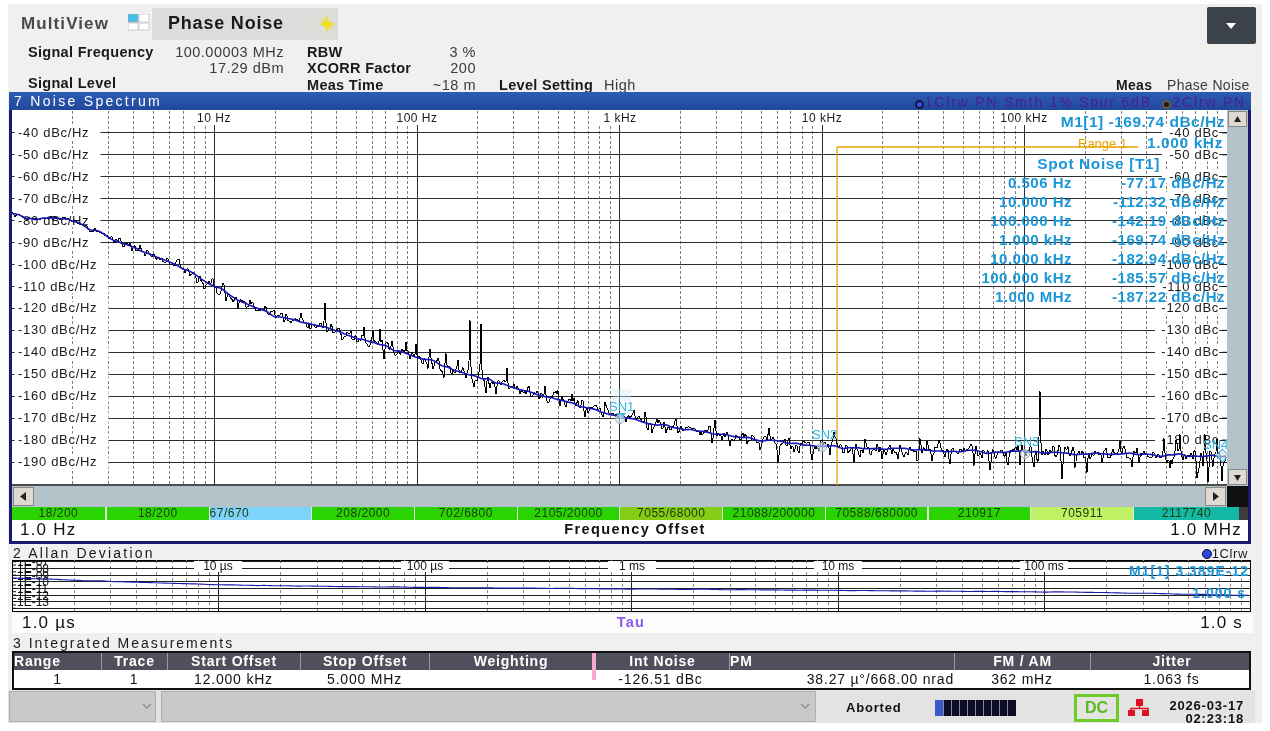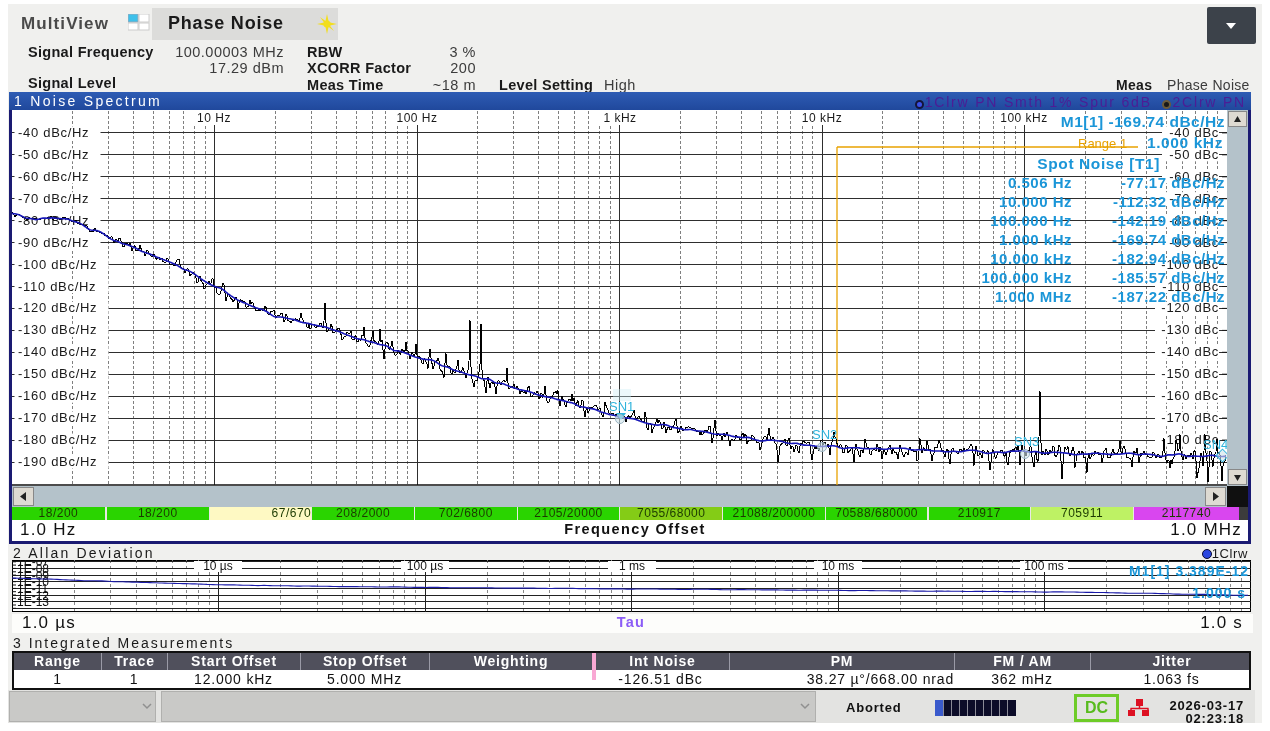--- a/index.html
+++ b/index.html
@@ -41,21 +41,21 @@
 <div class="abs" style="left:307px;top:60px;font-size:14.5px;font-weight:bold;color:#1a1a1a;letter-spacing:0.3px">XCORR Factor</div>
 <div class="abs" style="left:300px;top:60px;width:176px;text-align:right;font-size:14.5px;color:#3c3c3c;letter-spacing:0.5px">200</div>
 <div class="abs" style="left:307px;top:77px;font-size:14.5px;font-weight:bold;color:#1a1a1a;letter-spacing:0.3px">Meas Time</div>
 <div class="abs" style="left:300px;top:77px;width:176px;text-align:right;font-size:14.5px;color:#3c3c3c;letter-spacing:0.5px">~18 m</div>
 <div class="abs" style="left:499px;top:77px;font-size:14.5px;font-weight:bold;color:#1a1a1a;letter-spacing:0.3px">Level Setting</div>
 <div class="abs" style="left:604px;top:77px;font-size:14.5px;color:#3c3c3c;letter-spacing:0.5px">High</div>
 <div class="abs" style="left:1116px;top:77px;font-size:14px;font-weight:bold;color:#1a1a1a;letter-spacing:0.3px">Meas</div>
 <div class="abs" style="left:1167px;top:77px;font-size:14px;color:#3c3c3c;letter-spacing:0.3px">Phase Noise</div>
 
 <div class="abs" style="left:9px;top:92px;width:1242px;height:18px;background:linear-gradient(#2e5cb4,#20489c)"></div>
-<div class="abs" style="left:14px;top:93px;font-size:14px;letter-spacing:2.3px;color:#fff">1 Noise Spectrum</div>
+<div class="abs" style="left:14px;top:93px;font-size:14px;letter-spacing:2.3px;color:#fff">7 Noise Spectrum</div>
 <div class="abs" style="left:0;top:94px;width:1246px;text-align:right;font-size:14px;letter-spacing:1.8px;color:#4c1d95;white-space:nowrap">
  <span style="display:inline-block;width:9px;height:9px;border-radius:50%;background:#3a50e8;border:2px solid #14143a;vertical-align:-2px;margin-right:1px"></span>1Clrw PN Smth 1% Spur 6dB
  <span style="display:inline-block;width:9px;height:9px;border-radius:50%;background:#181818;border:2px solid #6a5a3a;vertical-align:-2px;margin-left:5px;margin-right:1px"></span>2Clrw PN</div>
 
 <div class="abs" style="left:9px;top:110px;width:3px;height:434px;background:#1a1a72"></div>
 <div class="abs" style="left:1248px;top:110px;width:3px;height:434px;background:#1a1a72"></div>
 <div class="abs" style="left:9px;top:541px;width:1242px;height:3px;background:#1a1a72"></div>
 
 <svg width="1215" height="376" style="position:absolute;left:12px;top:110px">
 <rect width="1215" height="376" fill="#ffffff"></rect>
@@ -259,30 +259,30 @@
     </svg></div>
 <div class="abs" style="left:1205px;top:487px;width:21px;height:19px;background:#dedad2;border:1px solid #888">
  <svg width="19" height="17">
       <polygon points="7,4 7,13 13,8.5" fill="#222"></polygon>
     </svg></div>
 <div class="abs" style="left:1227px;top:486px;width:21px;height:21px;background:#101010"></div>
 
 <div class="abs" style="left:12px;top:507px;width:1236px;height:13px;background:#e8e8e4">
     <div style="position:absolute;left:0.0px;top:0;width:92.9px;height:13px;background:#2ad400;color:#1c3a00;font-size:12px;letter-spacing:0.5px;text-align:center;line-height:13px;overflow:hidden">18/200</div>
     <div style="position:absolute;left:94.9px;top:0;width:101.7px;height:13px;background:#2ad400;color:#1c3a00;font-size:12px;letter-spacing:0.5px;text-align:center;line-height:13px;overflow:hidden">18/200</div>
-    <div style="position:absolute;left:197.6px;top:0;width:101.7px;height:14px;background:#fef9c3;color:#1c3a00;font-size:12px;letter-spacing:0.5px;text-align:right;line-height:13px;overflow:hidden">67/670</div>
+    <div style="position:absolute;left:197.6px;top:0;width:101.7px;height:14px;background:#7dd3fc;color:#1c3a00;font-size:12px;letter-spacing:0.5px;text-align:left;line-height:13px;overflow:hidden">67/670</div>
     <div style="position:absolute;left:300.3px;top:0;width:101.7px;height:13px;background:#2ad400;color:#1c3a00;font-size:12px;letter-spacing:0.5px;text-align:center;line-height:13px;overflow:hidden">208/2000</div>
     <div style="position:absolute;left:403.0px;top:0;width:101.7px;height:13px;background:#2ad400;color:#1c3a00;font-size:12px;letter-spacing:0.5px;text-align:center;line-height:13px;overflow:hidden">702/6800</div>
     <div style="position:absolute;left:505.7px;top:0;width:101.7px;height:13px;background:#2ad400;color:#1c3a00;font-size:12px;letter-spacing:0.5px;text-align:center;line-height:13px;overflow:hidden">2105/20000</div>
     <div style="position:absolute;left:608.4px;top:0;width:101.7px;height:13px;background:#84cc16;color:#1c3a00;font-size:12px;letter-spacing:0.5px;text-align:center;line-height:13px;overflow:hidden">7055/68000</div>
     <div style="position:absolute;left:711.1px;top:0;width:101.7px;height:13px;background:#2ad400;color:#1c3a00;font-size:12px;letter-spacing:0.5px;text-align:center;line-height:13px;overflow:hidden">21088/200000</div>
     <div style="position:absolute;left:813.8px;top:0;width:101.7px;height:13px;background:#2ad400;color:#1c3a00;font-size:12px;letter-spacing:0.5px;text-align:center;line-height:13px;overflow:hidden">70588/680000</div>
     <div style="position:absolute;left:916.5px;top:0;width:101.7px;height:13px;background:#2ad400;color:#1c3a00;font-size:12px;letter-spacing:0.5px;text-align:center;line-height:13px;overflow:hidden">210917</div>
     <div style="position:absolute;left:1019.2px;top:0;width:101.7px;height:13px;background:#bef264;color:#1c3a00;font-size:12px;letter-spacing:0.5px;text-align:center;line-height:13px;overflow:hidden">705911</div>
-    <div style="position:absolute;left:1121.9px;top:0;width:105.1px;height:13px;background:#d946ef;color:#1c3a00;font-size:12px;letter-spacing:0.5px;text-align:center;line-height:13px;overflow:hidden">2117740</div>
+    <div style="position:absolute;left:1121.9px;top:0;width:105.1px;height:13px;background:#14b8a6;color:#1c3a00;font-size:12px;letter-spacing:0.5px;text-align:center;line-height:13px;overflow:hidden">2117740</div>
 <div style="position:absolute;left:1227px;top:0;width:9px;height:13px;background:#3c3c3c"></div>
   </div>
 
 <div class="abs" style="left:12px;top:520px;width:1236px;height:21px;background:#fff"></div>
 <div class="abs" style="left:20px;top:520px;font-size:17px;letter-spacing:1.2px;color:#111">1.0 Hz</div>
 <div class="abs" style="left:0;top:521px;width:1270px;text-align:center;font-size:14.5px;font-weight:bold;letter-spacing:1.4px;color:#111">Frequency Offset</div>
 <div class="abs" style="left:1100px;top:520px;width:142px;text-align:right;font-size:17px;letter-spacing:1.2px;color:#111">1.0 MHz</div>
 
 <div class="abs" style="right:45px;top:113px;font-size:15.5px;font-weight:bold;letter-spacing:0.5px;color:#1b96d8">M1[1] -169.74 dBc/Hz</div>
 <div class="abs" style="left:1078px;top:136px;font-size:13px;color:#e8a200">Range 1</div>
@@ -406,27 +406,27 @@
 <div class="abs" style="left:12px;top:614px;width:1241px;height:19px;background:#fdfdfb"></div>
 <div class="abs" style="left:22px;top:613px;font-size:17px;letter-spacing:1.2px;color:#111">1.0 µs</div>
 <div class="abs" style="left:0;top:614px;width:1262px;text-align:center;font-size:14.5px;font-weight:bold;letter-spacing:1.2px;color:#8b5cf6">Tau</div>
 <div class="abs" style="left:1100px;top:613px;width:143px;text-align:right;font-size:17px;letter-spacing:1.2px;color:#111">1.0 s</div>
 <div class="abs" style="right:21px;top:563px;font-size:14px;font-weight:bold;letter-spacing:1px;color:#1b96d8">M1[1] 3.389E-12</div>
 <div class="abs" style="right:24px;top:585px;font-size:14px;font-weight:bold;letter-spacing:1px;color:#1b96d8">1.000 s</div>
 
 <div class="abs" style="left:13px;top:635px;font-size:14px;letter-spacing:2px;color:#1a1a1a">3 Integrated Measurements</div>
 <div class="abs" style="left:12px;top:651px;width:1239px;height:39px;border:2px solid #111;background:#fff">
  <div style="position:absolute;left:0;top:0;width:1235px;height:17px;background:#50505c;color:#fff;font-size:14px;font-weight:bold;letter-spacing:0.8px">
-      <div style="position:absolute;left:0px;top:0;width:87px;height:24px;box-sizing:border-box;text-align:center;line-height:17px;">Range</div>
+      <div style="position:absolute;left:0px;top:0;width:87px;height:24px;box-sizing:border-box;text-align:left;line-height:17px;">Range</div>
       <div style="position:absolute;left:87px;top:0;width:66px;height:17px;border-left:1px solid #9a9aa6;box-sizing:border-box;text-align:center;line-height:17px;">Trace</div>
       <div style="position:absolute;left:153px;top:0;width:133px;height:17px;border-left:1px solid #9a9aa6;box-sizing:border-box;text-align:center;line-height:17px;">Start Offset</div>
       <div style="position:absolute;left:286px;top:0;width:129px;height:17px;border-left:1px solid #9a9aa6;box-sizing:border-box;text-align:center;line-height:17px;">Stop Offset</div>
       <div style="position:absolute;left:415px;top:0;width:163px;height:17px;border-left:1px solid #9a9aa6;box-sizing:border-box;text-align:center;line-height:17px;">Weighting</div>
       <div style="position:absolute;left:578px;top:0;width:137px;height:27px;border-left:4px solid #f9a8d4;box-sizing:border-box;text-align:center;line-height:17px;">Int Noise</div>
-      <div style="position:absolute;left:715px;top:0;width:225px;height:17px;border-left:1px solid #9a9aa6;box-sizing:border-box;text-align:center;line-height:17px;">PM</div>
+      <div style="position:absolute;left:715px;top:0;width:225px;height:17px;border-left:1px solid #9a9aa6;box-sizing:border-box;text-align:left;line-height:17px;">PM</div>
       <div style="position:absolute;left:940px;top:0;width:136px;height:17px;border-left:1px solid #9a9aa6;box-sizing:border-box;text-align:center;line-height:17px;">FM / AM</div>
       <div style="position:absolute;left:1076px;top:0;width:163px;height:17px;border-left:1px solid #9a9aa6;box-sizing:border-box;text-align:center;line-height:17px;">Jitter</div>
     </div>
  <div style="position:absolute;left:0;top:17px;width:1235px;height:18px;color:#111;font-size:14px;letter-spacing:0.8px">
       <div style="position:absolute;left:0px;top:0;width:87px;height:18px;text-align:center;line-height:18px;">1</div>
       <div style="position:absolute;left:87px;top:0;width:66px;height:18px;text-align:center;line-height:18px;">1</div>
       <div style="position:absolute;left:153px;top:0;width:133px;height:18px;text-align:center;line-height:18px;">12.000 kHz</div>
       <div style="position:absolute;left:286px;top:0;width:129px;height:18px;text-align:center;line-height:18px;">5.000 MHz</div>
       <div style="position:absolute;left:415px;top:0;width:163px;height:18px;text-align:center;line-height:18px;"></div>
       <div style="position:absolute;left:578px;top:0;width:137px;height:18px;text-align:center;line-height:18px;">-126.51 dBc</div>

